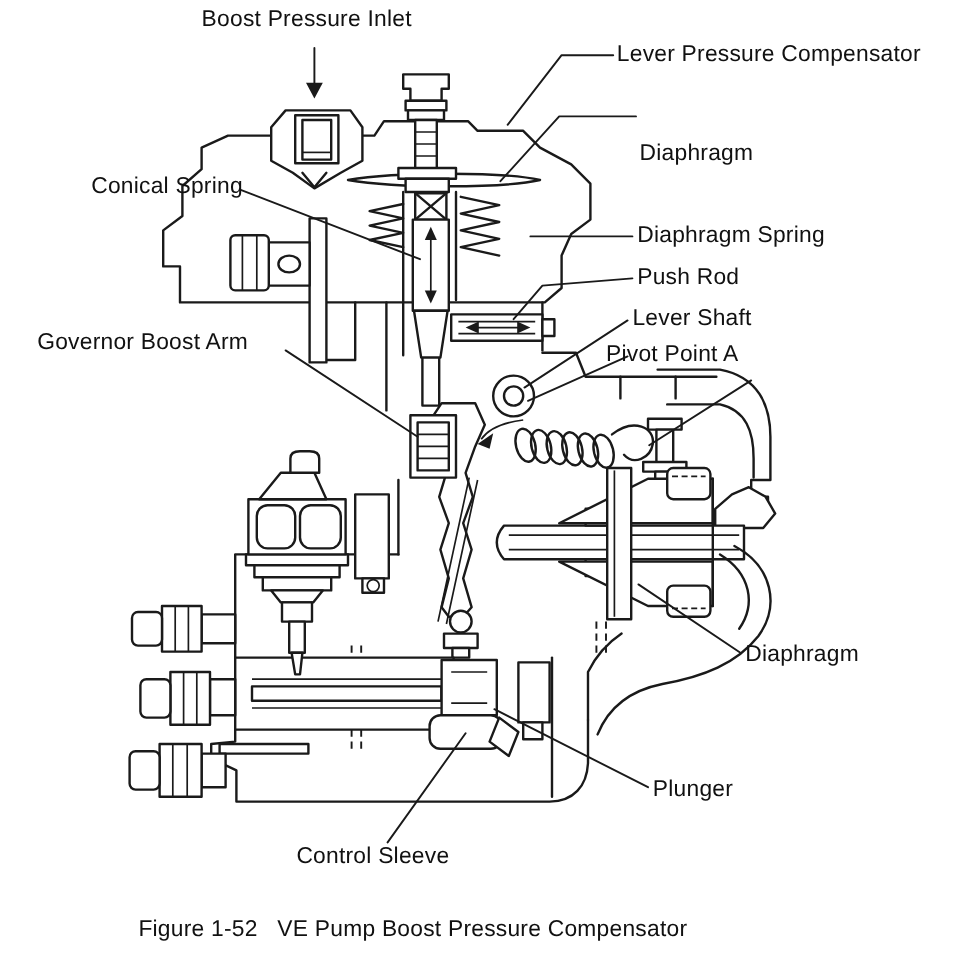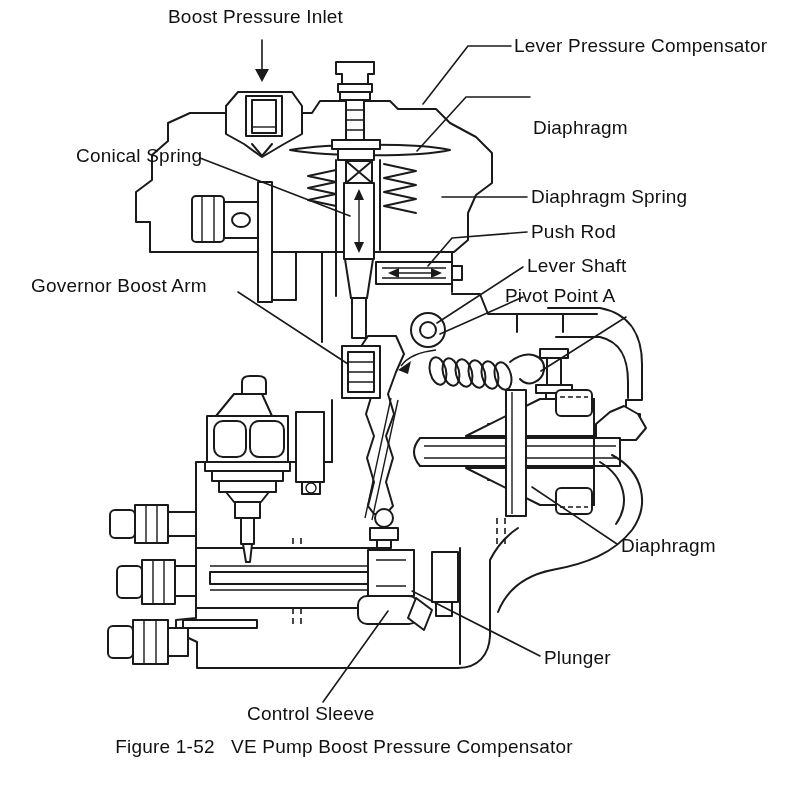--- a/index.html
+++ b/index.html
@@ -14,21 +14,21 @@
   .thin{fill:none;stroke:#1a1a1a;stroke-width:1.4;stroke-linejoin:round;}
   .leader{fill:none;stroke:#1a1a1a;stroke-width:1.6;stroke-linejoin:round;stroke-linecap:round;}
   .dash{fill:none;stroke:#1a1a1a;stroke-width:1.6;stroke-dasharray:6 4;}
   .dashsm{fill:none;stroke:#1a1a1a;stroke-width:1.4;stroke-dasharray:5 3;}
   .solidfill{fill:#1a1a1a;stroke:none;}
   .label{
     position:absolute;font-size:19px;line-height:20px;color:#111;
     white-space:pre;letter-spacing:0.2px;
   }
   .caption{
-    position:absolute;left:0;top:736px;width:688px;text-align:center;
+    position:absolute;left:0;top:764px;width:688px;text-align:center;
     font-size:19px;color:#111;white-space:pre;letter-spacing:0.2px;
   }
 </style>
 </head>
 <body>
 
 <div id="stage">
   <svg width="800" height="800" viewBox="0 0 800 800">
 
     <g>

